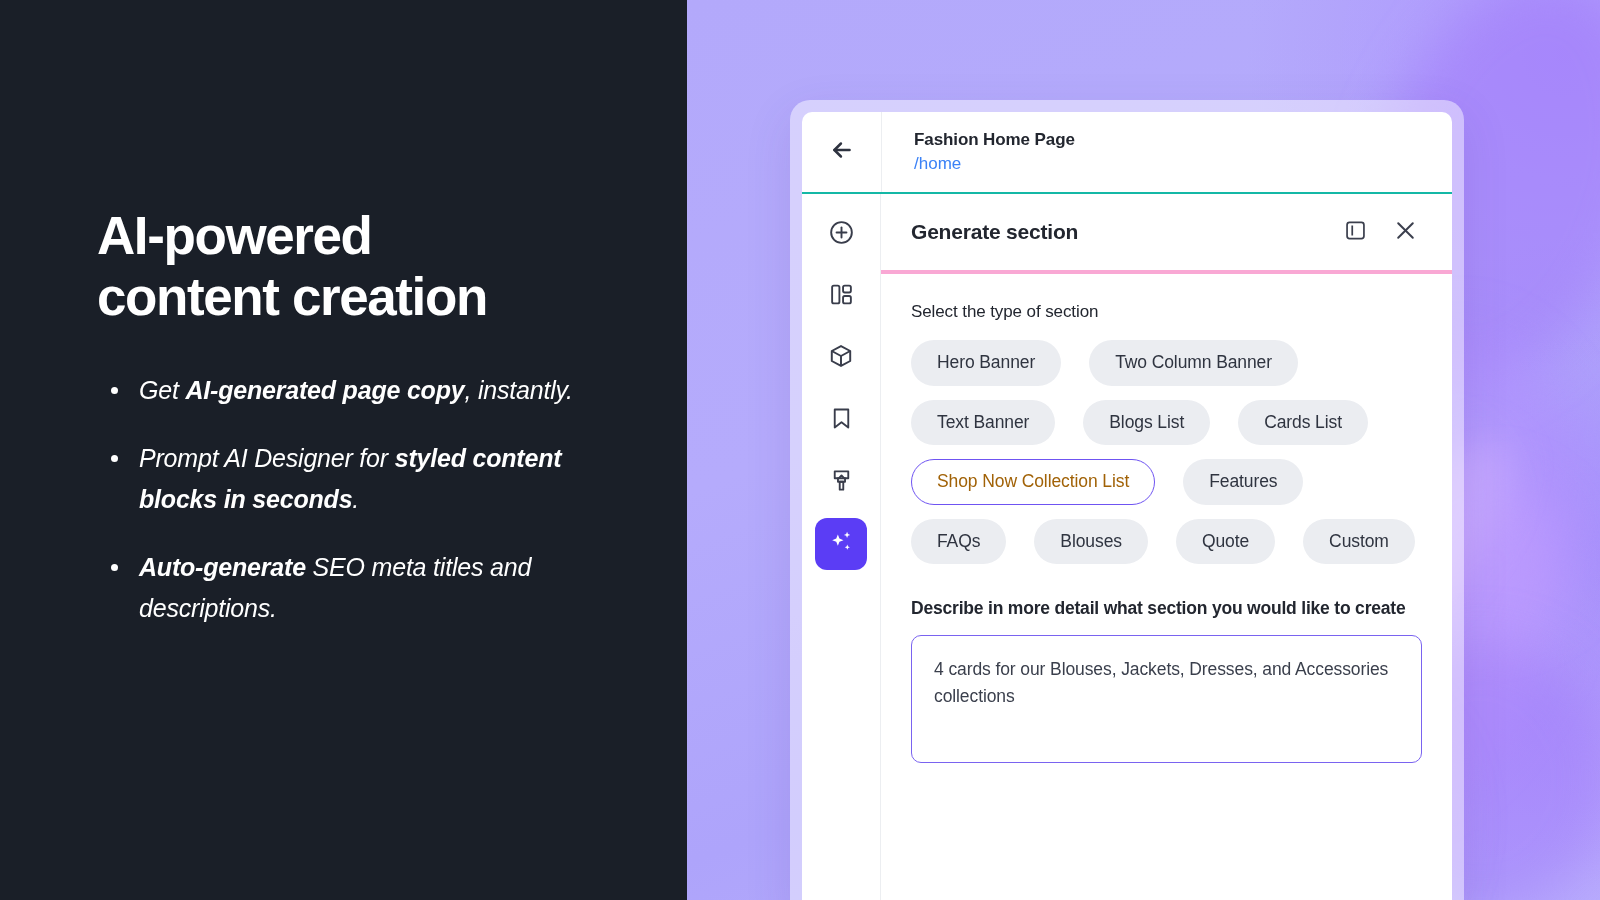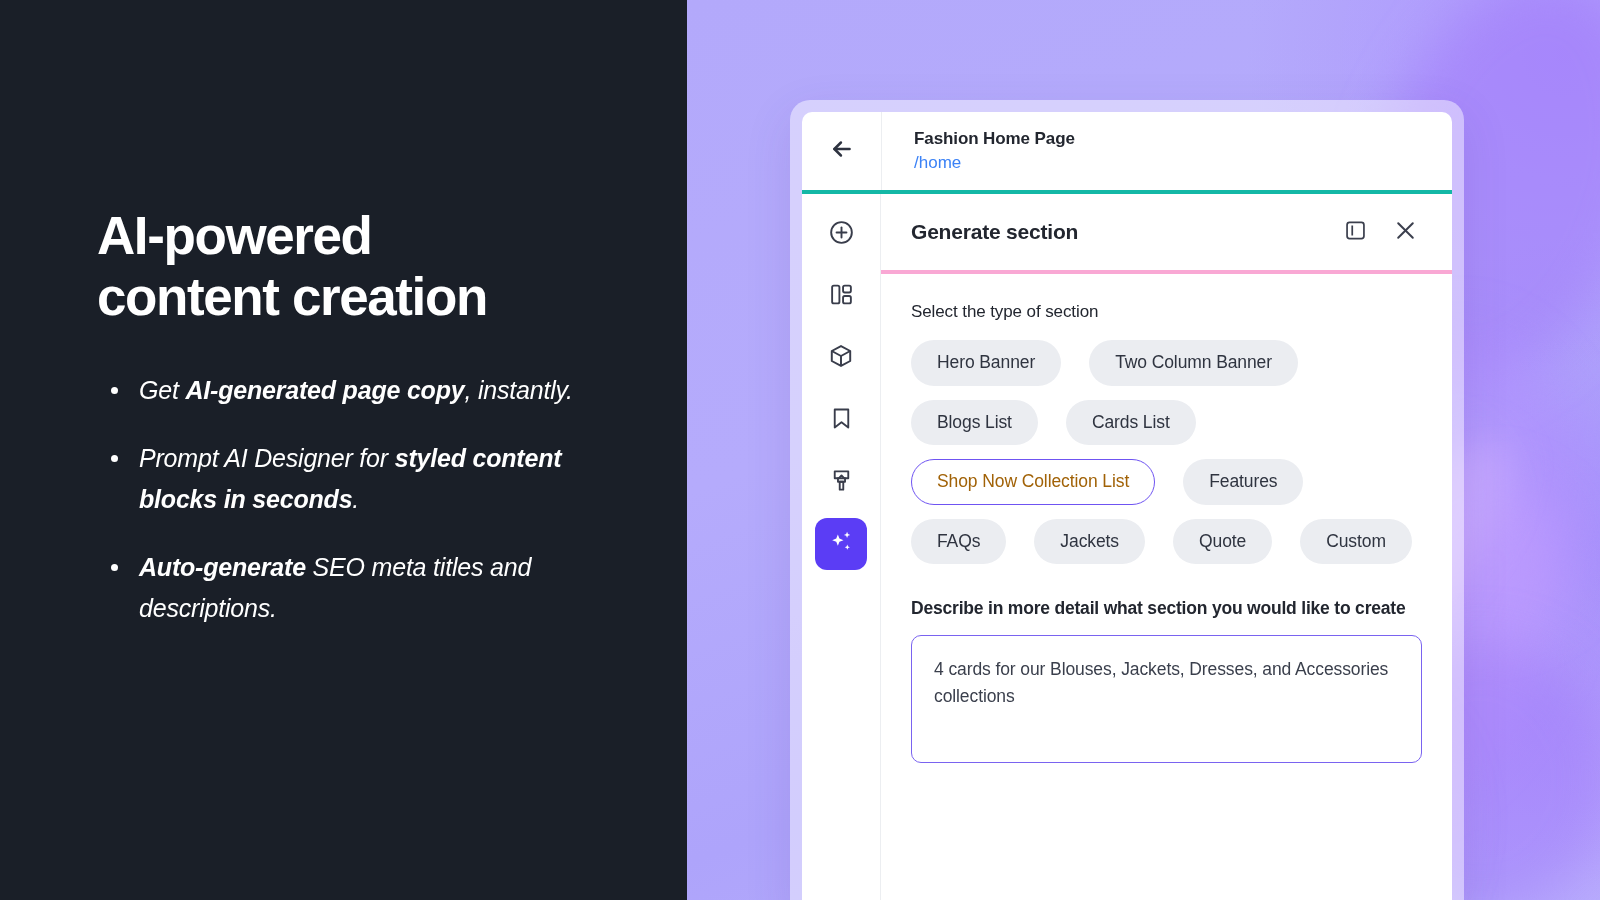--- a/index.html
+++ b/index.html
@@ -89,21 +89,21 @@
     overflow: hidden;
     display: flex;
     flex-direction: column;
   }
 
   
   .topbar {
     height: 82px;
     display: flex;
     align-items: center;
-    border-bottom: 4px solid #14b8a6;
+    border-bottom: 2px solid #14b8a6;
     flex: 0 0 82px;
   }
   .back-cell {
     width: 79px;
     display: flex; align-items: center; justify-content: center;
     align-self: stretch;
   }
   .back-icon { color: #2e3340; display: block; }
   .crumb-sep { width: 1px; align-self: stretch; background: #eceef1; }
   .crumb { padding-left: 32px; }
@@ -322,26 +322,27 @@
               </span>
             </div>
           </div>
 
           <div class="panel-body">
             <div class="section-label">Select the type of section</div>
 
             <div class="chips">
               <div class="chip">Hero Banner</div>
               <div class="chip">Two Column Banner</div>
+              <div class="chip">Text Banner</div>
               <div class="chip">Blogs List</div>
               <div class="chip">Cards List</div>
               <div class="chip selected">Shop Now Collection List</div>
               <div class="chip">Features</div>
               <div class="chip">FAQs</div>
-              <div class="chip">Jackets</div>
+              <div class="chip">Blouses</div>
               <div class="chip">Quote</div>
               <div class="chip">Custom</div>
             </div>
 
             <div class="describe-label">Describe in more detail what section you would like to create</div>
             <div class="textarea-box">4 cards for our Blouses, Jackets, Dresses, and Accessories collections</div>
           </div>
         </div>
 
       </div>

